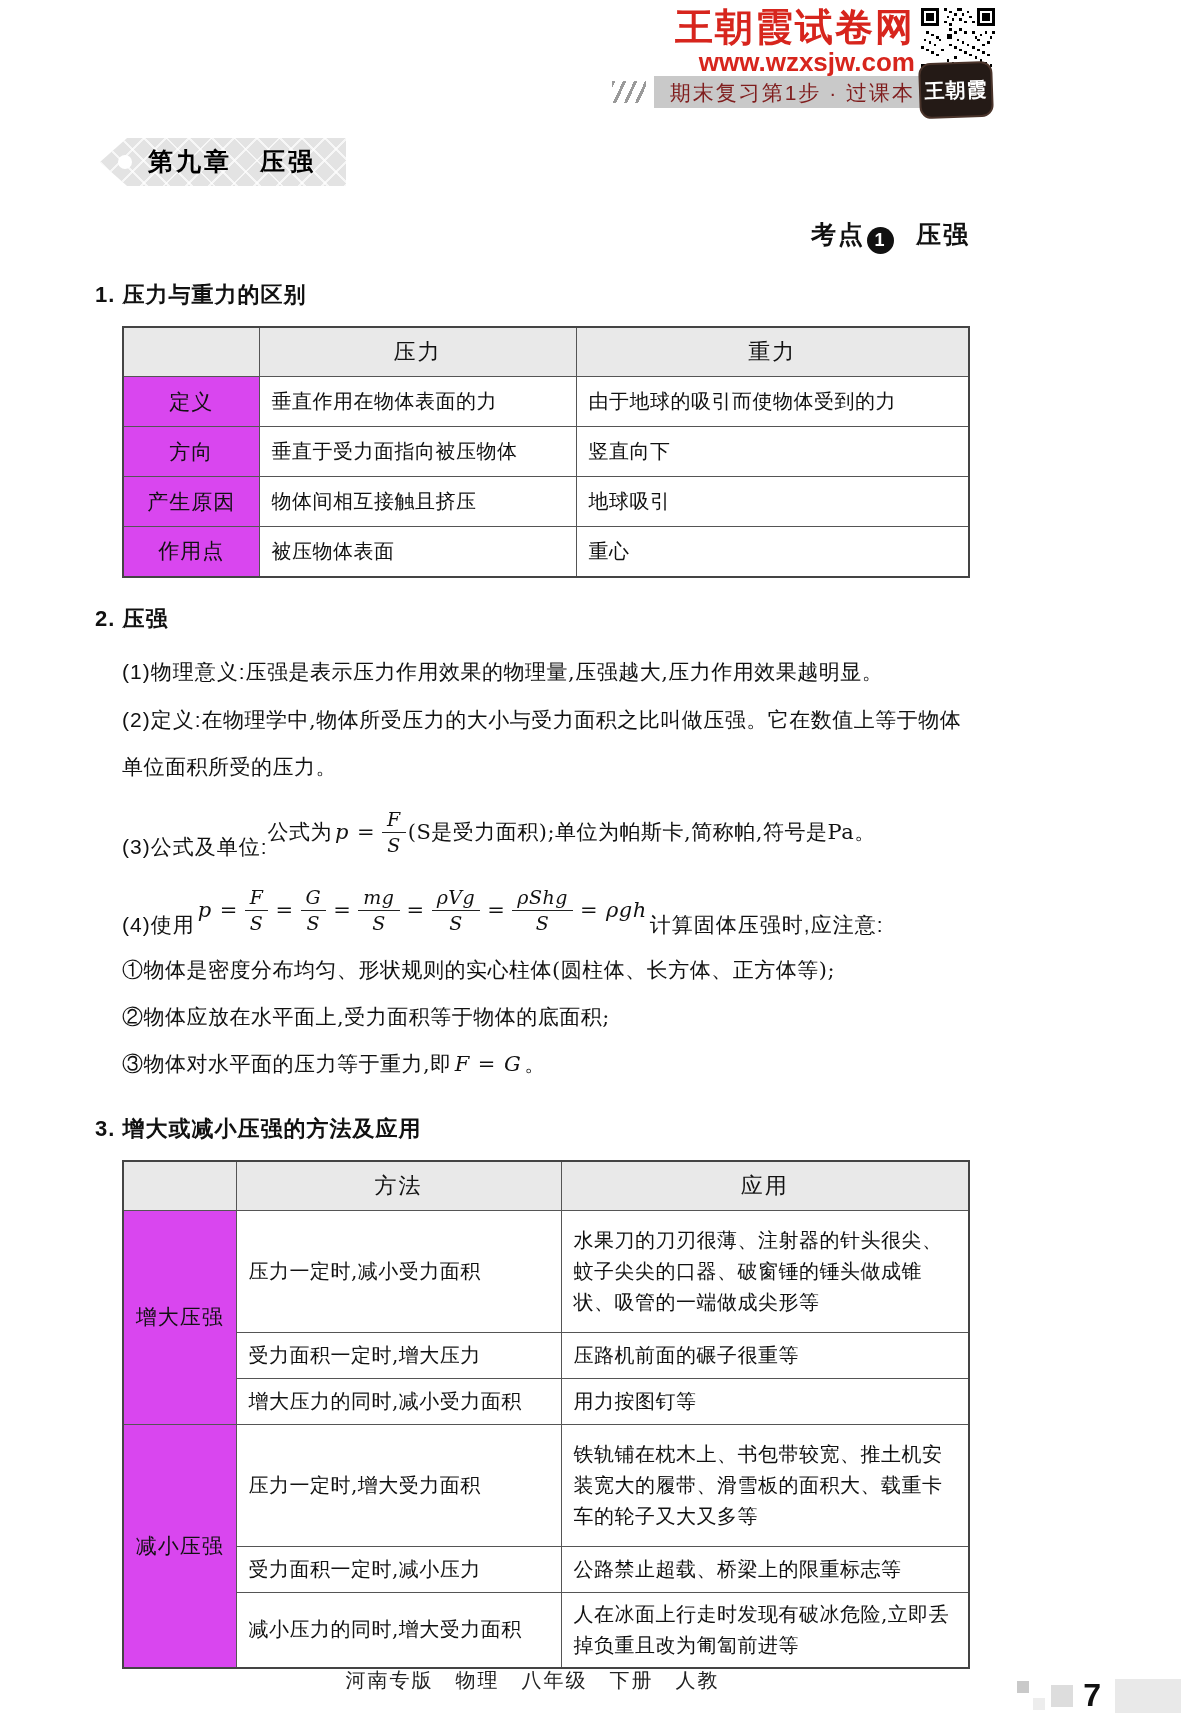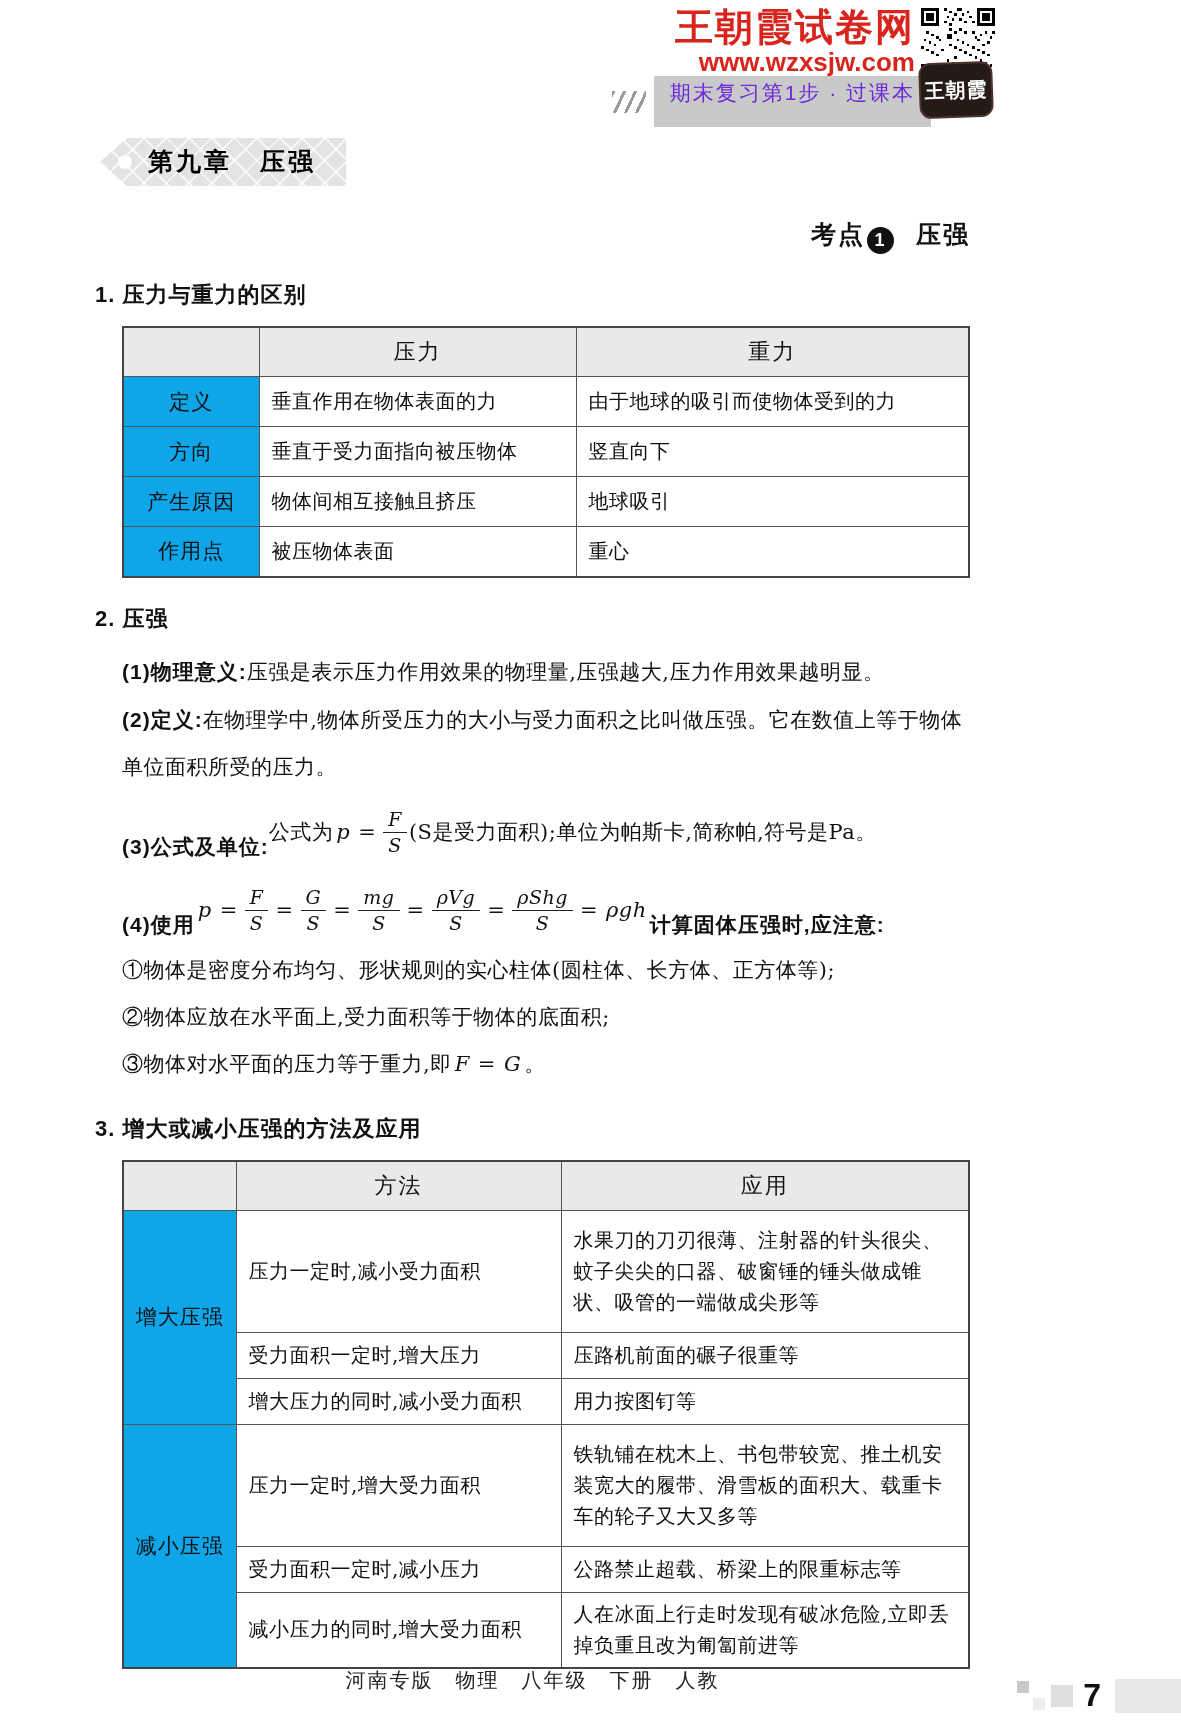--- a/index.html
+++ b/index.html
@@ -8,21 +8,21 @@
     font-family:"Liberation Sans",sans-serif;color:#111;overflow:hidden;
   }
   
   .brand{position:absolute;top:8px;right:266px;text-align:right;line-height:1.05;}
   .brand-name{font-size:38px;font-weight:900;color:#d7251d;letter-spacing:2px;font-family:"DejaVu Sans",sans-serif;}
   .brand-url{font-size:26px;font-weight:700;color:#d7251d;margin-top:1px;}
   .brand-hint{font-size:17px;font-weight:700;color:#d7251d;letter-spacing:4px;margin-top:3px;}
   .qr{position:absolute;top:8px;right:186px;width:74px;height:74px;}
   .review-row{position:absolute;top:76px;right:250px;display:flex;align-items:center;gap:8px;}
   .stripes{width:34px;height:22px;background:repeating-linear-gradient(115deg,#9a9a9a 0 3px,transparent 3px 10px);}
-  .review-bar{background:#c9c9c9;color:#6d28d9;font-size:21px;font-weight:500;padding:3px 16px 20px;letter-spacing:2px;white-space:nowrap;}
+  .review-bar{background:#c9c9c9;color:#7f1d1d;font-size:21px;font-weight:500;padding:3px 16px 1px;letter-spacing:2px;white-space:nowrap;}
   .seal{position:absolute;top:62px;right:188px;width:70px;height:52px;background:#241a16;color:#fff;
         border-radius:12px;transform:rotate(-2deg);display:flex;align-items:center;justify-content:center;
         font-weight:700;font-size:20px;letter-spacing:1px;border:2px solid #4a342b;z-index:3;
         font-family:"DejaVu Serif",serif;}
   
   .chapter-tag{position:relative;display:inline-block;margin:138px 0 0 100px;background:#e3e3e3;
     background-image:repeating-linear-gradient(45deg,rgba(255,255,255,.7) 0 2px,transparent 2px 16px),
                      repeating-linear-gradient(-45deg,rgba(255,255,255,.7) 0 2px,transparent 2px 16px);
     clip-path:polygon(0 50%,11% 0,100% 0,100% 100%,11% 100%);
     padding:7px 30px 8px 48px;font-size:25px;font-weight:800;letter-spacing:3px;color:#000;}
@@ -33,30 +33,30 @@
   .circle-num{display:inline-flex;width:27px;height:27px;border-radius:50%;background:#111;color:#fff;
     align-items:center;justify-content:center;font-size:18px;font-weight:800;vertical-align:-3px;margin:0 4px 0 2px;}
   .kao-title{margin-left:18px;}
   .h-num{font-size:22px;font-weight:800;margin:26px 0 0 0;letter-spacing:1px;}
   
   table{border-collapse:collapse;margin:16px 0 0 27px;width:848px;table-layout:fixed;}
   table,th,td{border:1px solid #555;}
   table{border:2px solid #444;}
   th,td{font-weight:400;}
   thead th{background:#e9e9e9;font-size:22px;font-family:"DejaVu Serif",serif;padding:9px 16px;letter-spacing:2px;}
-  tbody th{background:#0ea5e9;font-size:21px;font-family:"DejaVu Serif",serif;text-align:center;letter-spacing:1px;}
+  tbody th{background:#d946ef;font-size:21px;font-family:"DejaVu Serif",serif;text-align:center;letter-spacing:1px;}
   tbody td{font-size:20px;font-family:"DejaVu Serif",serif;text-align:left;padding:6px 12px;line-height:1.55;letter-spacing:.5px;}
   .tbl1 tbody tr{height:50px;}
   .tbl2 .r-tall{height:122px;}
   .tbl2 .r-std{height:46px;}
   .tbl2 .r-med{height:76px;}
   
   .para{margin:0 0 0 27px;width:845px;font-size:21px;line-height:47px;
         font-family:"DejaVu Serif",serif;letter-spacing:.5px;}
-  .para .lbl{font-family:"Liberation Sans",sans-serif;font-weight:700;letter-spacing:1px;margin-top:28px;}
+  .para .lbl{font-family:"Liberation Sans",sans-serif;font-weight:400;letter-spacing:1px;margin-top:28px;}
   .mt1{margin-top:14px;} .mt2{margin-top:6px;}
   .formula-line{display:flex;align-items:center;min-height:72px;line-height:1.3;flex-wrap:nowrap;}
   .var{font-style:italic;font-family:"DejaVu Serif",serif;padding:0 3px;}
   .feq{padding:0 5px;font-family:"DejaVu Serif",serif;}
   .frac{display:inline-flex;flex-direction:column;align-items:center;vertical-align:middle;
         font-style:italic;font-family:"DejaVu Serif",serif;font-size:19px;margin:0 2px;}
   .frac .num{border-bottom:1.5px solid #222;padding:0 5px 1px;line-height:1.2;}
   .frac .den{padding:1px 5px 0;line-height:1.2;}
   
   .edition{position:absolute;bottom:36px;left:95px;width:875px;text-align:center;

